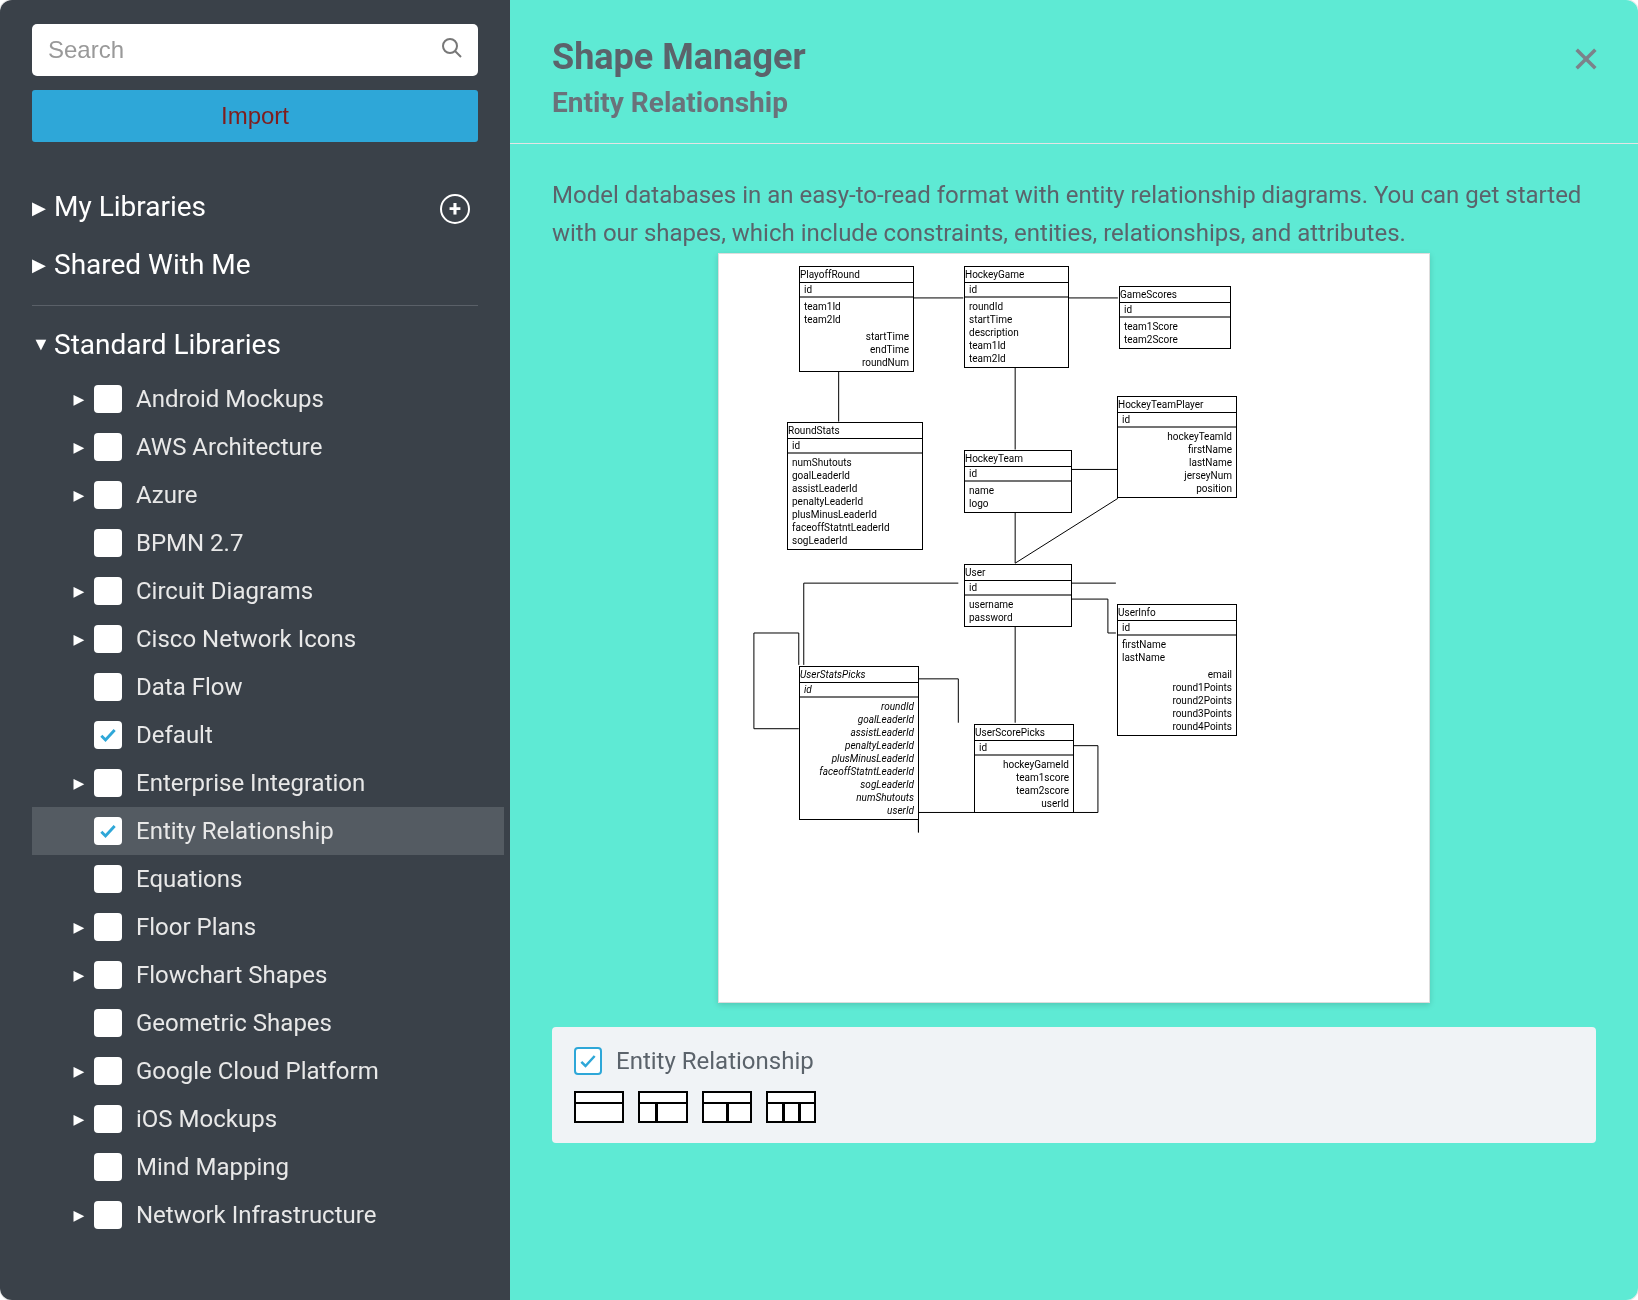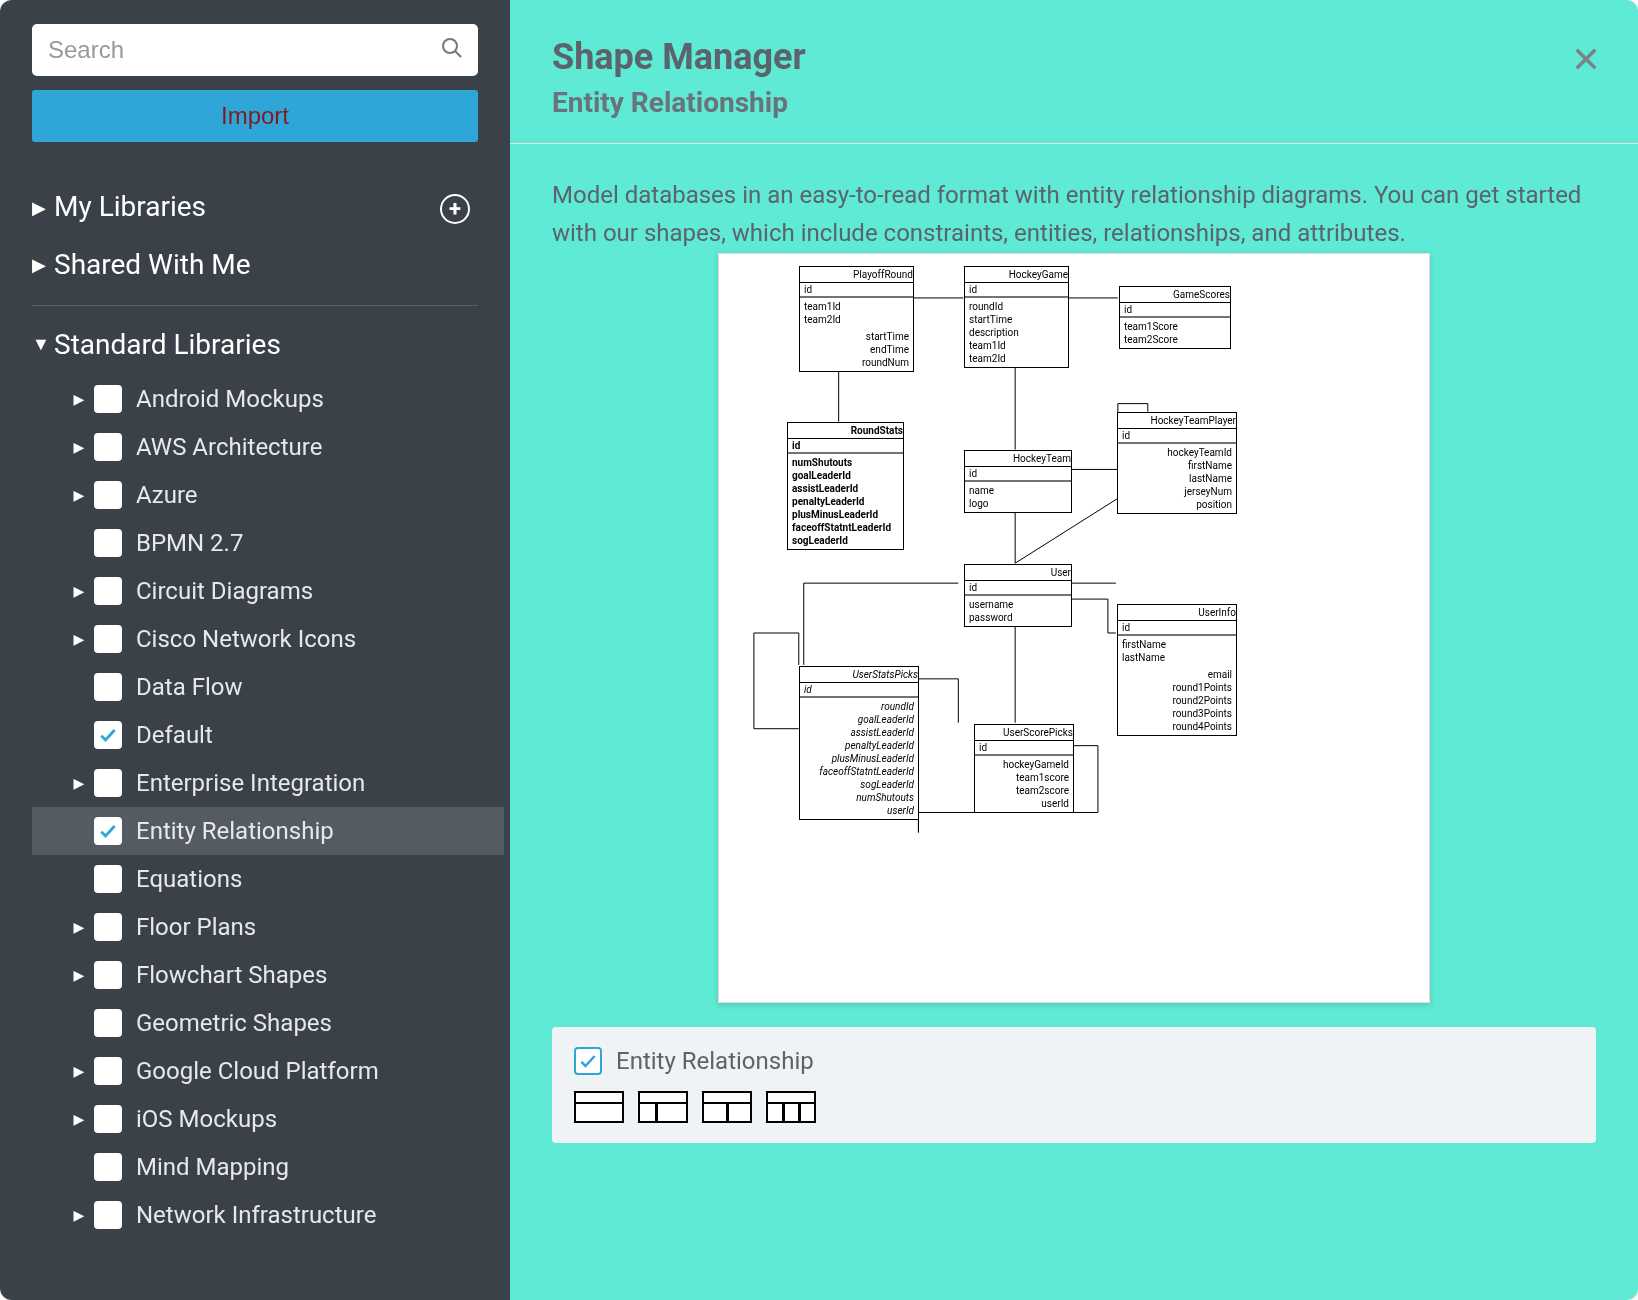--- a/index.html
+++ b/index.html
@@ -29,21 +29,21 @@
 .lib-item.selected { background: #545b62; }
 .main { flex: 1; background: #5eead4; position: relative; display: flex; flex-direction: column; }
 .main-head { padding: 36px 30px 24px 42px; border-bottom: 1px solid #e4e4e4; display: flex; align-items: flex-start; }
 .main-title { font-size: 36px; font-weight: 700; color: #5b636b; }
 .main-sub { font-size: 28px; font-weight: 700; color: #6a727a; margin-top: 8px; }
 .close-btn { margin-left: auto; font-size: 36px; color: #7c828a; background: none; border: none; cursor: pointer; padding-top: 4px; padding-right: 8px; }
 .main-body { padding: 32px 42px 20px 42px; overflow: auto; }
 .desc { font-size: 24px; color: #5b636b; line-height: 1.6; }
 .preview { width: 712px; height: 750px; margin: 0 auto 24px auto; border: 1px solid #ddd; box-shadow: 0 2px 6px rgba(0,0,0,.15); background: #fff; position: relative; }
 .ent { position: absolute; border: 1px solid #000; background: #fff; font-size: 10px; }
-.ent .e-title { text-align: right; border-bottom: 1px solid #000; padding: 2px 0; font-size: 10px; }
+.ent .e-title { text-align: left; border-bottom: 1px solid #000; padding: 2px 0; font-size: 10px; }
 .ent .e-rows { padding: 2px 4px; line-height: 1.3; }
 .ent .e-rows div { white-space: nowrap; }
 .ent .right { text-align: right; }
 .ent .e-pk { border-bottom: 2px solid #737373; padding: 1px 4px; }
 .conn { position: absolute; stroke: #000; stroke-width: 1; fill: none; }
 .footer-card { background: #f0f3f6; border-radius: 4px; padding: 20px 22px; margin-top: 12px; }
 .footer-row { display: flex; align-items: center; gap: 14px; margin-bottom: 16px; }
 .footer-chk { width: 28px; height: 28px; border: 2px solid #2ea7d8; border-radius: 4px; background: #fff; display: inline-flex; align-items: center; justify-content: center; }
 .footer-label { font-size: 24px; color: #5b636b; }
 .shape-icons { display: flex; gap: 14px; }
@@ -253,42 +253,42 @@
           </div>
       </div>
       <div class="ent" style="left:400px; top:32px; width:112px;">
         <div class="e-title">GameScores</div>
         <div class="e-pk">id</div>
         <div class="e-rows" id="e-gameScores">
             <div>team1Score</div>
             <div>team2Score</div>
           </div>
       </div>
-      <div class="ent" style="left:68px; top:168px; width:117px;font-weight:bold;">
+      <div class="ent" style="left:68px; top:168px; width:136px;">
         <div class="e-title">RoundStats</div>
         <div class="e-pk">id</div>
         <div class="e-rows" id="e-roundStats">
             <div>numShutouts</div>
             <div>goalLeaderId</div>
             <div>assistLeaderId</div>
             <div>penaltyLeaderId</div>
             <div>plusMinusLeaderId</div>
             <div>faceoffStatntLeaderId</div>
             <div>sogLeaderId</div>
           </div>
       </div>
       <div class="ent" style="left:245px; top:196px; width:108px;">
         <div class="e-title">HockeyTeam</div>
         <div class="e-pk">id</div>
         <div class="e-rows" id="e-hockeyTeam">
             <div>name</div>
             <div>logo</div>
           </div>
       </div>
-      <div class="ent" style="left:398px; top:158px; width:120px;">
+      <div class="ent" style="left:398px; top:142px; width:120px;">
         <div class="e-title">HockeyTeamPlayer</div>
         <div class="e-pk">id</div>
         <div class="e-rows right" id="e-hockeyTeamPlayer">
             <div>hockeyTeamId</div>
             <div>firstName</div>
             <div>lastName</div>
             <div>jerseyNum</div>
             <div>position</div>
           </div>
       </div>

